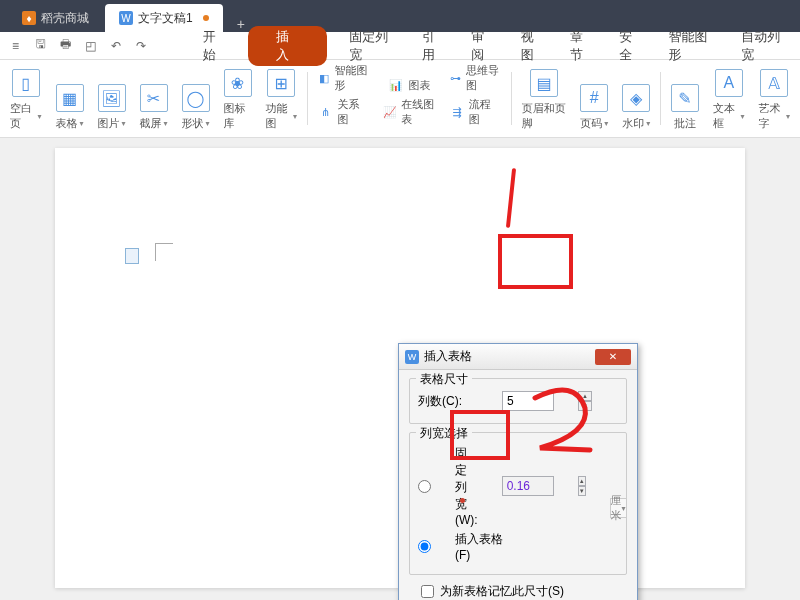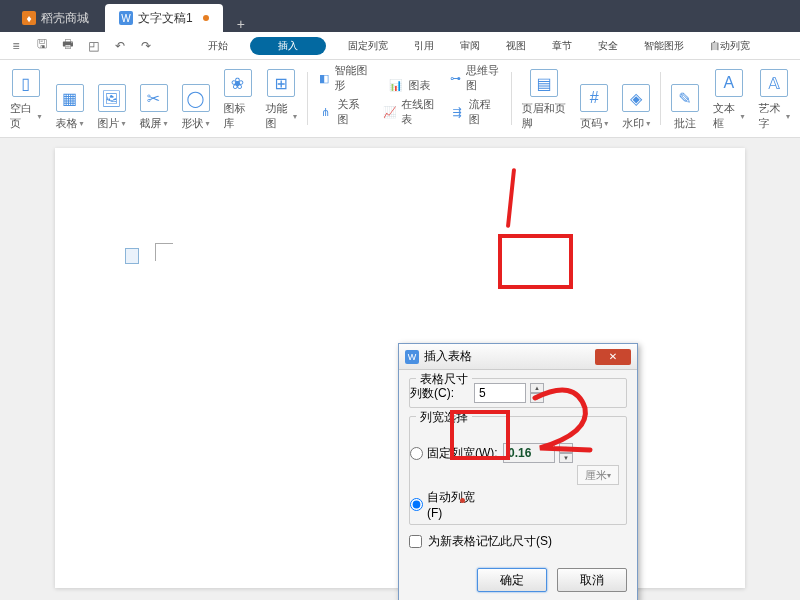--- a/index.html
+++ b/index.html
@@ -7,51 +7,51 @@
 .titlebar { background: #3a4150; height: 32px; display: flex; align-items: flex-end; padding-left: 8px; }
 .tab { display: flex; align-items: center; padding: 5px 14px; font-size: 12px; color: #ddd; height: 28px; border-radius: 4px 4px 0 0; margin-right: 2px; }
 .tab.active { background: #fff; color: #333; }
 .tab-icon { width: 14px; height: 14px; margin-right: 5px; display: inline-flex; align-items: center; justify-content: center; font-size: 10px; border-radius: 2px; }
 .tab-icon.orange { background: #e67e22; color: #fff; }
 .tab-icon.blue { background: #4a90e2; color: #fff; }
 .tab-dot { width: 6px; height: 6px; border-radius: 50%; background: #e67e22; margin-left: 10px; }
 .tab-add { color: #ccc; padding: 0 12px; font-size: 14px; }
 .quickbar { background: #fff; border-bottom: 1px solid #ddd; height: 28px; display: flex; align-items: center; padding: 0 8px; gap: 10px; }
 .qicon { width: 16px; height: 16px; color: #666; display: flex; align-items: center; justify-content: center; font-size: 12px; }
-.menubar { display: flex; align-items: center; gap: 18px; margin-left: 40px; font-size: 10px; color: #444; }
+.menubar { display: flex; align-items: center; gap: 18px; margin-left: 40px; font-size: 13px; color: #444; }
 .menu-item { padding: 2px 4px; }
-.menu-item.active { background: #0369a1; color: #fff; border-radius: 10px; padding: 2px 28px; }
+.menu-item.active { background: #c2410c; color: #fff; border-radius: 10px; padding: 2px 28px; }
 .ribbon { background: #fff; height: 78px; border-bottom: 1px solid #ddd; display: flex; padding: 6px 4px; gap: 2px; }
 .rgroup { display: flex; flex-direction: column; align-items: center; justify-content: flex-end; padding: 0 6px; font-size: 11px; color: #555; }
 .rgroup .ricon { width: 28px; height: 28px; border: 1px solid #8ab4d8; border-radius: 2px; margin-bottom: 4px; display: flex; align-items: center; justify-content: center; color: #4a90e2; font-size: 16px; background: #fff; }
 .rgroup .label { display: flex; align-items: center; gap: 2px; justify-content: space-between; }
 .rgroup.small { padding: 2px 6px; }
 .rgroup.small .row { display: flex; align-items: center; gap: 4px; font-size: 11px; color: #555; margin: 2px 0; }
 .rgroup.small .sicon { width: 16px; height: 16px; color: #4a90e2; display: flex; align-items: center; justify-content: center; }
 .rsep { width: 1px; background: #ddd; margin: 6px 2px; }
 .arrow { font-size: 8px; color: #888; }
 .docarea { background: #f0f0f0; height: 462px; display: flex; justify-content: center; padding-top: 10px; position: relative; }
 .page { background: #fff; width: 690px; height: 440px; box-shadow: 0 1px 4px rgba(0,0,0,.15); position: relative; }
 .page-corner { position: absolute; left: 100px; top: 95px; width: 18px; height: 18px; border-left: 1.5px solid #aaa; border-top: 1.5px solid #aaa; }
 .page-icon { position: absolute; left: 70px; top: 100px; width: 14px; height: 16px; border: 1px solid #8ab4d8; background: #eaf2fb; }
 .dialog { position: absolute; left: 398px; top: 205px; width: 240px; background: #f4f4f4; border: 1px solid #7a9cc6; box-shadow: 2px 2px 6px rgba(0,0,0,.3); font-size: 12px; }
 .dlg-title { background: linear-gradient(#fdfdfd,#e8e8e8); border-bottom: 1px solid #ccc; padding: 4px 6px; display: flex; align-items: center; justify-content: space-between; }
 .dlg-title-left { display: flex; align-items: center; gap: 5px; }
 .dlg-wicon { width: 14px; height: 14px; background: #4a90e2; color: #fff; font-size: 9px; display: flex; align-items: center; justify-content: center; border-radius: 2px; }
 .dlg-close { background: #c9472e; color: #fff; width: 36px; height: 16px; border-radius: 2px; display: flex; align-items: center; justify-content: center; font-size: 10px; }
 .dlg-body { padding: 8px 10px; }
-.fieldset { border: 1px solid #ccc; border-radius: 2px; margin-bottom: 8px; position: relative; }
+.fieldset { border: 1px solid #ccc; border-radius: 2px; padding: 8px; margin-bottom: 8px; position: relative; }
 .fieldset .legend { position: absolute; top: -8px; left: 6px; background: #f4f4f4; padding: 0 4px; font-size: 12px; }
-.frow { display: flex; align-items: center; margin: 4px 0; gap: 4px; }
+.frow { display: flex; align-items: center; margin: 4px 0; gap: 24px; }
 .frow label { width: 60px; }
 .frow input[type=text] { width: 52px; height: 20px; border: 1px solid #abadb3; padding: 0 4px; font-size: 12px; }
 .spin { width: 14px; height: 20px; display: flex; flex-direction: column; }
 .spin div { flex: 1; border: 1px solid #abadb3; background: #f0f0f0; font-size: 6px; display: flex; align-items: center; justify-content: center; color: #555; }
 .unit { width: 42px; height: 20px; border: 1px solid #ccc; background: #f8f8f8; font-size: 11px; display: flex; align-items: center; justify-content: center; color: #888; margin-top: 44px; }
-.chk { display: flex; align-items: center; gap: 6px; margin: 4px 0; }
+.chk { display: flex; align-items: center; gap: 6px; margin: 4px 12px; }
 .dlg-buttons { display: flex; justify-content: flex-end; gap: 10px; padding: 6px 10px 10px; }
 .dlg-buttons button { width: 70px; height: 24px; border: 1px solid #8a8a8a; background: linear-gradient(#fdfdfd,#e4e4e4); font-size: 12px; border-radius: 2px; }
 .dlg-buttons button.primary { border: 1px solid #4a90e2; box-shadow: 0 0 2px #4a90e2; }
 .annot { position: absolute; pointer-events: none; }
 .redbox { border: 4px solid #e62020; position: absolute; }
 .redstroke { position: absolute; background: #e62020; }
 .watermark { position: absolute; right: 12px; bottom: 20px; font-size: 46px; color: #ccc; letter-spacing: 4px; }
 .reddot { position: absolute; width: 5px; height: 5px; background: #d04030; border-radius: 50%; }
 </style>
 </head>
@@ -239,33 +239,33 @@
               <div>▲</div>
               <div>▼</div>
             </div>
         </div>
       </div>
       <div class="fieldset">
         <div class="legend">列宽选择</div>
         <div class="frow">
           <input type="radio" name="w" style="">
           <label style="width:72px">固定列宽(W):</label>
-          <input type="text" disabled="" style="color: #14532d; font-weight: bold;" value="0.16">
+          <input type="text" disabled="" style="color: #6d28d9;" value="0.16">
           <div class="spin">
               <div>▲</div>
               <div>▼</div>
             </div>
           <div class="unit">
               <span>厘米</span>
               <span class="arrow">▾</span>
             </div>
         </div>
         <div class="frow">
           <input type="radio" name="w" checked="" style="">
-          <label>自动列宽(F)</label>
+          <label>插入表格(F)</label>
         </div>
       </div>
       <div class="chk">
         <input type="checkbox" style="">
         <span>为新表格记忆此尺寸(S)</span>
       </div>
     </div>
     <div class="dlg-buttons">
       <button class="primary">确定</button>
       <button>取消</button>

